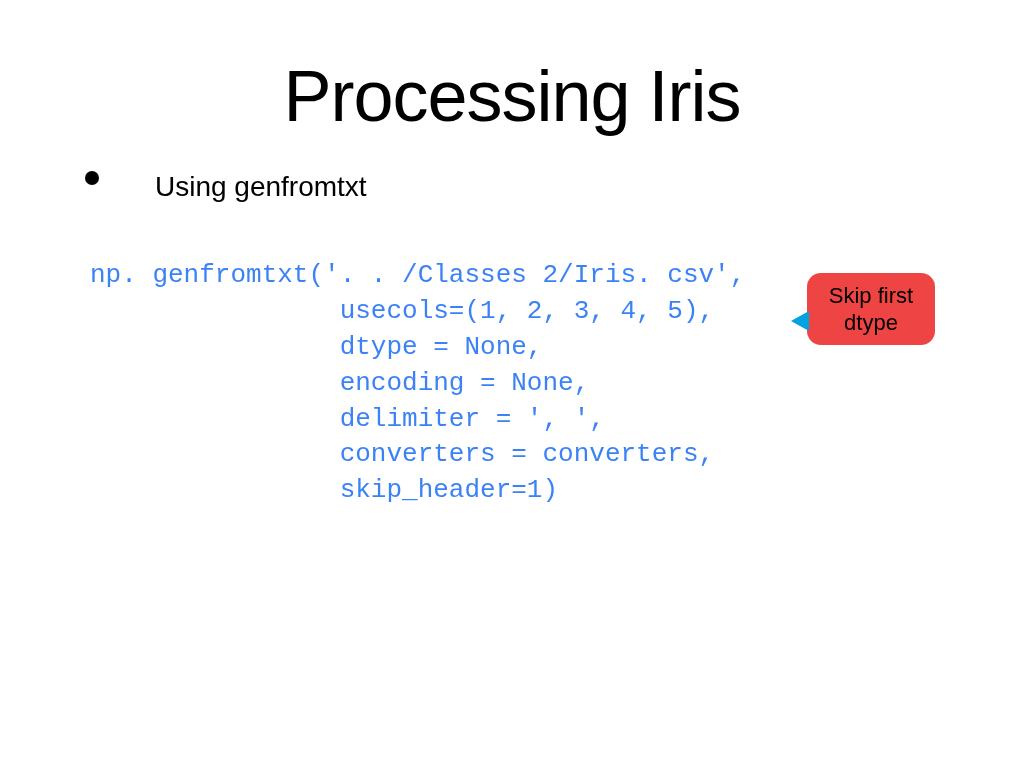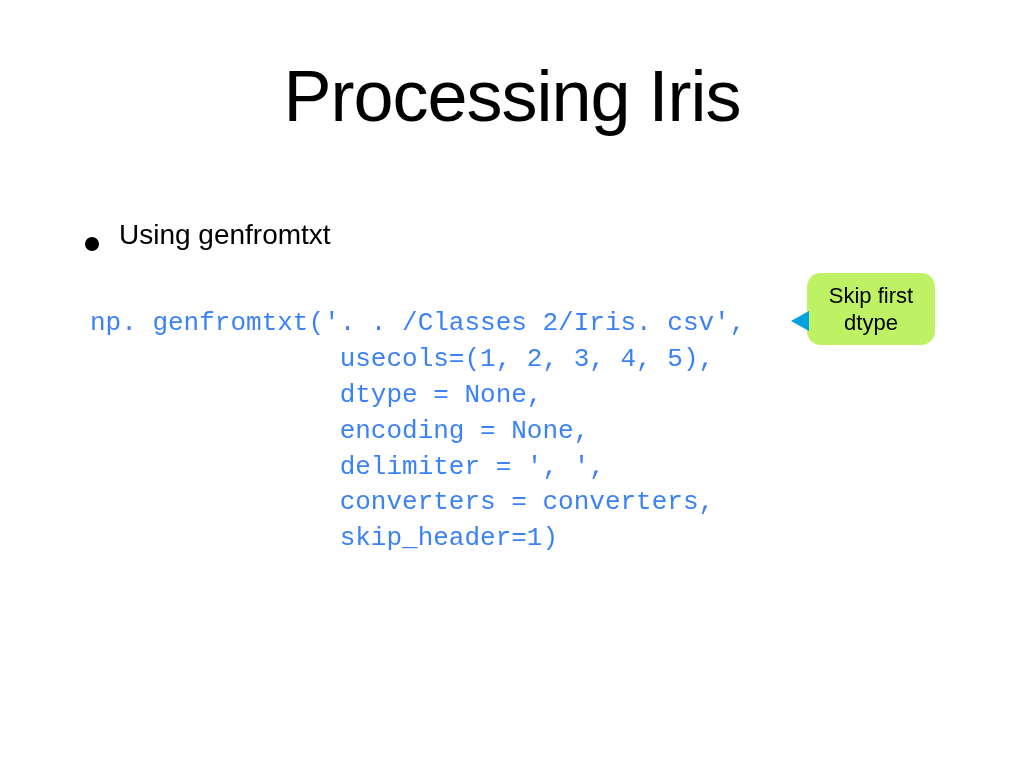--- a/index.html
+++ b/index.html
@@ -18,23 +18,24 @@
     .title {
       font-size: 72px;
       font-weight: 400;
       text-align: center;
       margin-top: 55px;
       color: #000000;
       letter-spacing: -1px;
     }
     .bullet-row {
       display: flex;
-      align-items: flex-end;
-      margin-top: 82px;
+      align-items: flex-start;
+      margin-top: 34px;
       margin-left: 85px;
+      gap: 36px;
     }
     .bullet-dot {
       width: 14px;
       height: 14px;
       background: #000000;
       border-radius: 50%;
       margin-right: 20px;
       flex-shrink: 0;
     }
     .bullet-text {
@@ -50,21 +51,21 @@
       margin-left: 90px;
       line-height: 1.38;
       white-space: pre;
     }
     .callout {
       position: absolute;
       top: 273px;
       left: 807px;
       width: 128px;
       height: 72px;
-      background: #bef264;
+      background: #ef4444;
       border-radius: 14px;
       display: flex;
       align-items: center;
       justify-content: center;
       flex-direction: column;
     }
     .callout-text {
       color: #000000;
       font-size: 22px;
       text-align: center;

